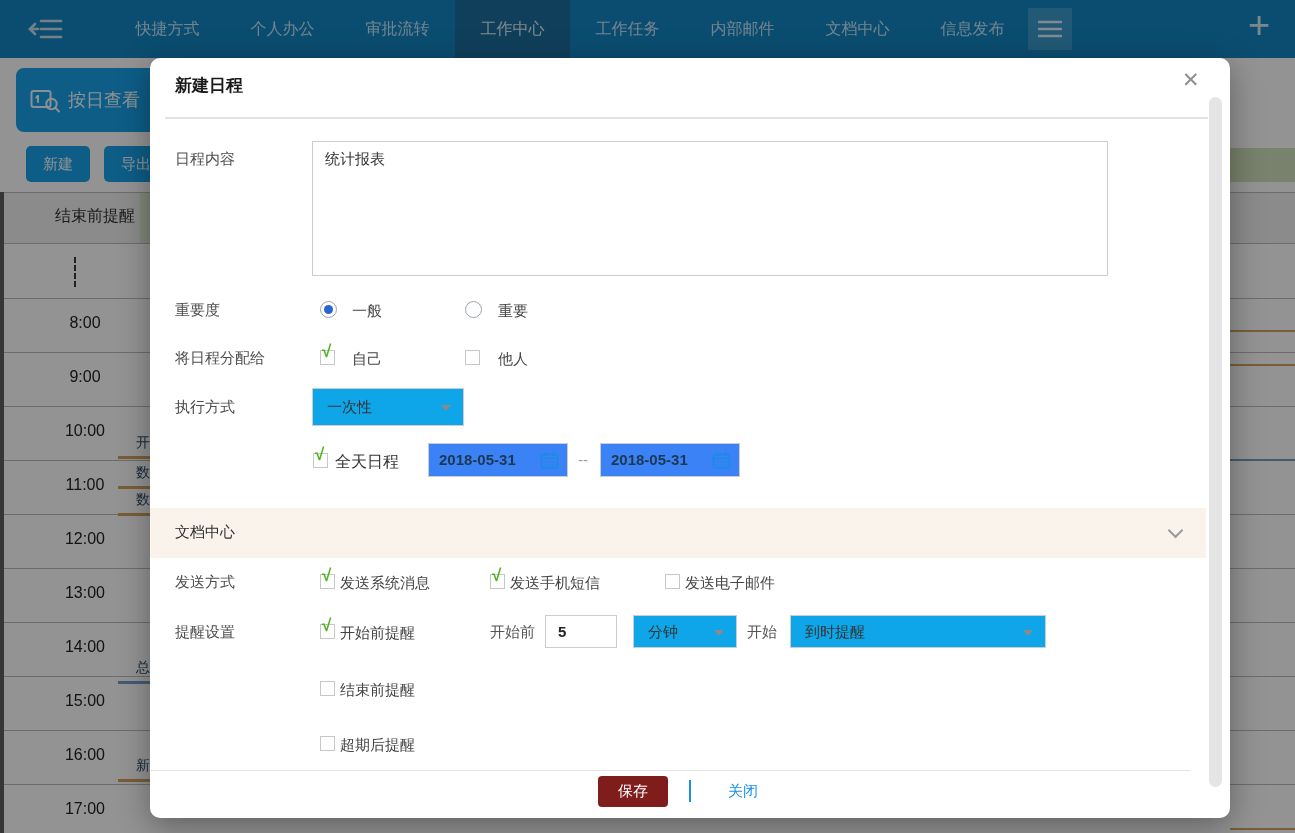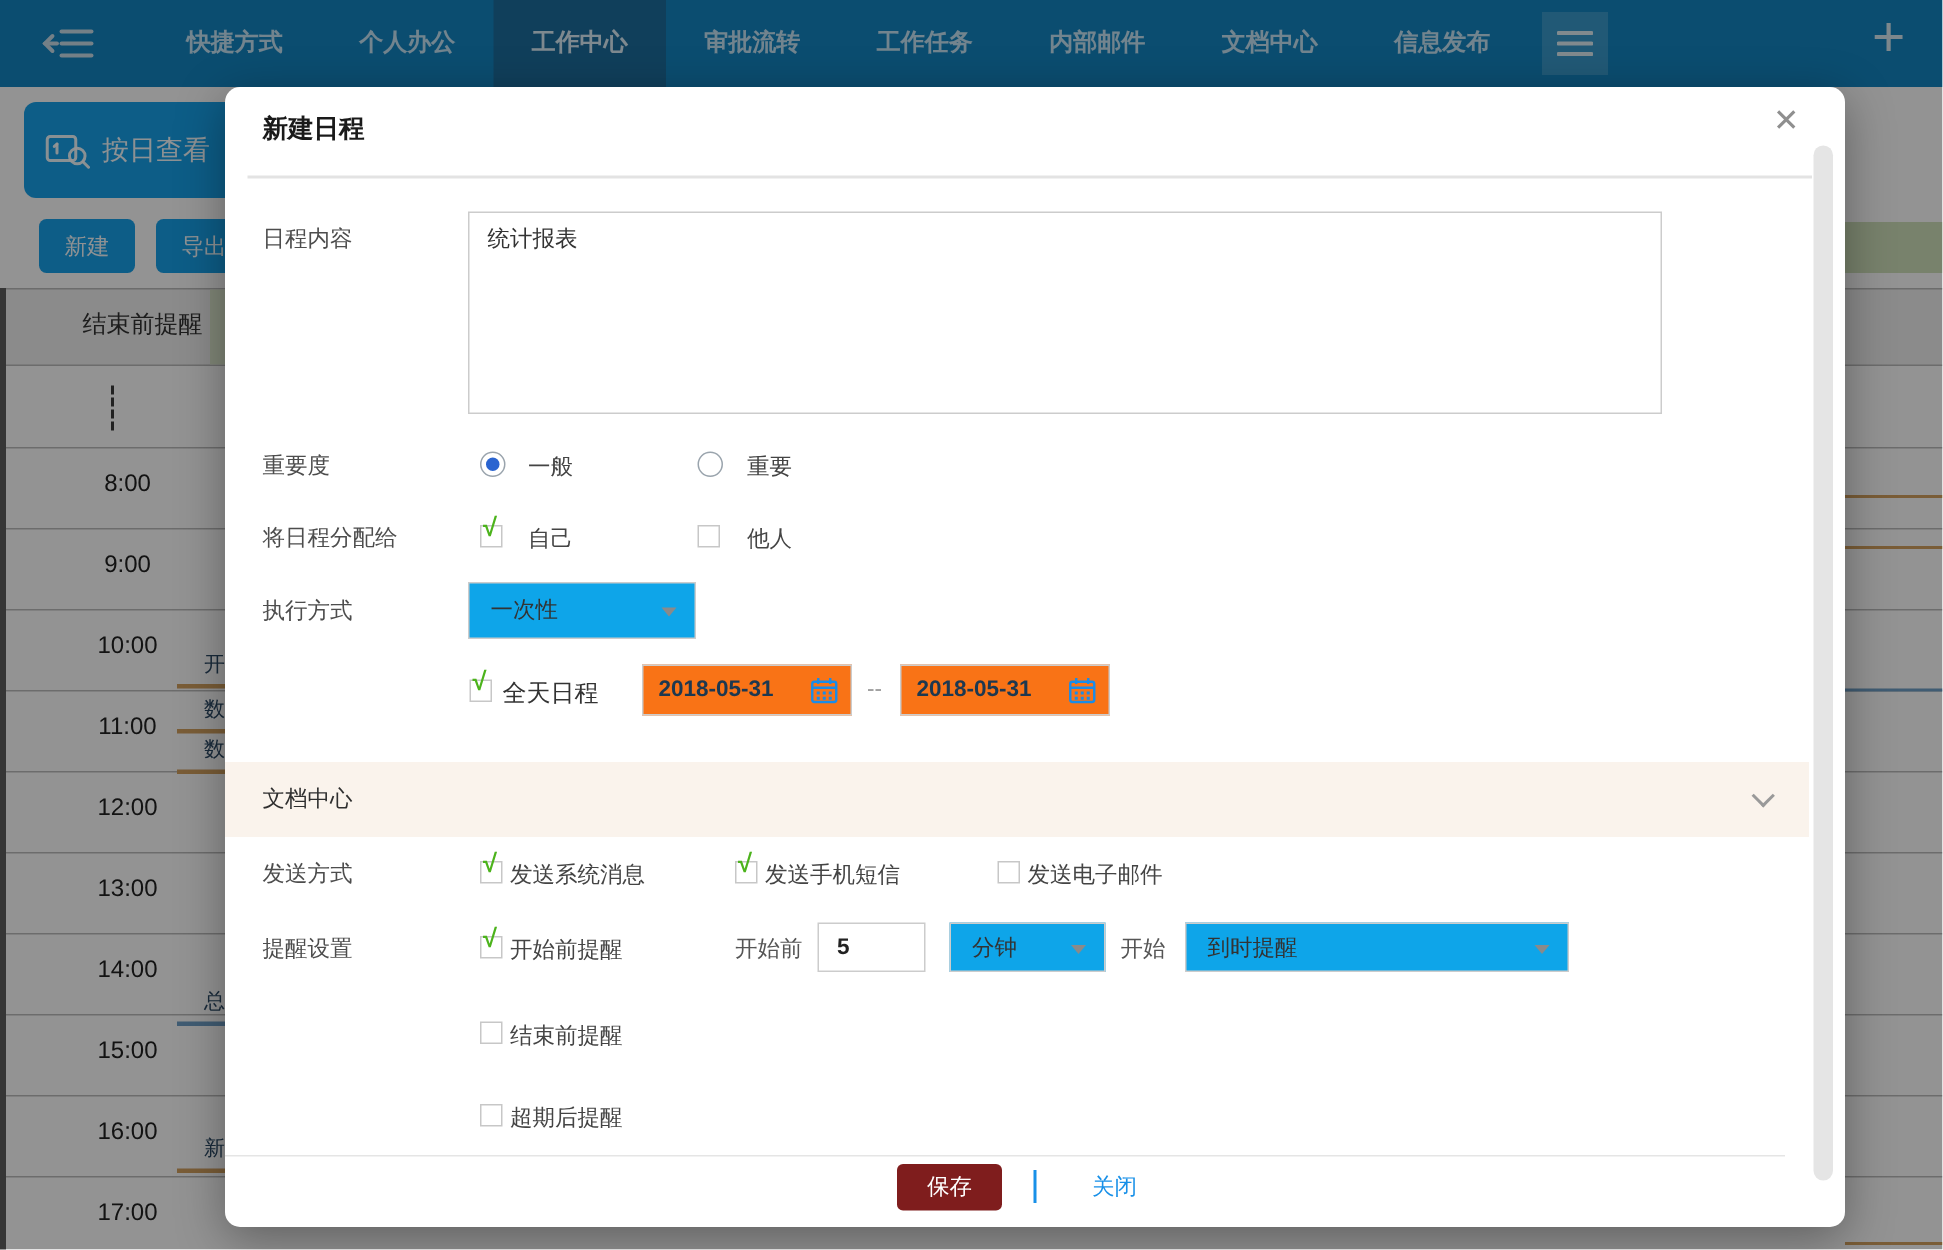--- a/index.html
+++ b/index.html
@@ -3,21 +3,21 @@
 <meta charset="utf-8">
 <style>
   * { margin:0; padding:0; box-sizing:border-box; }
   html,body { width:1295px; height:833px; overflow:hidden; background:#fff;
               font-family:"Liberation Sans","DejaVu Sans",sans-serif; }
   #app { position:relative; width:1295px; height:833px; overflow:hidden; }
 
   
   .navbar { position:absolute; left:0; top:0; width:1295px; height:58px; background:#1486c2; z-index:1; }
   .nav-collapse { position:absolute; left:28px; top:17px; width:36px; height:24px; cursor:pointer; }
-  .nav-items { position:absolute; left:99px; top:0; height:58px; display:flex;font-weight:bold; }
+  .nav-items { position:absolute; left:110px; top:0; height:58px; display:flex; }
   .nav-item { width:115px; height:58px; line-height:58px; text-align:center; font-size:16px;
               color:rgba(235,248,255,.82); cursor:pointer; }
   .nav-item.active { background:#1d6d9e; color:rgba(240,250,255,.9); }
   .nav-burger { position:absolute; left:1028px; top:8px; width:44px; height:42px;
                 background:rgba(255,255,255,.16); display:flex; align-items:center; justify-content:center; cursor:pointer; }
   .nav-plus { position:absolute; left:1248px; top:4px; font-size:38px; font-weight:300; color:#d6e8f2; cursor:pointer; }
 
   
   .page-bg { position:absolute; left:0; top:58px; width:1295px; height:775px; background:#fdfdfd; z-index:1; }
   .btn-blue { background:#18a0e8; color:rgba(255,255,255,.95); border:none; border-radius:6px; cursor:pointer; }
@@ -58,21 +58,21 @@
   .radio { position:absolute; width:17px; height:17px; border-radius:50%; border:1px solid #9aa4ad; background:#fff; }
   .radio.sel::after { content:""; position:absolute; left:3px; top:3px; width:9px; height:9px;
                       border-radius:50%; background:#2a64d0; }
   .cb { position:absolute; width:15px; height:15px; border:1px solid #c7c7c7; background:#fff; }
   .tick { position:absolute; left:1px; top:-9px; font-size:17px; font-weight:600; color:#4cb31c; }
 
   .sel-box { position:absolute; border:1px solid #ccc; background:#0ea5e9; font-size:15px; color:#333; cursor:pointer; }
   .sel-text { position:absolute; left:14px; top:50%; transform:translateY(-50%); }
   .caret { position:absolute; right:12px; top:50%; margin-top:-2px; width:0; height:0;
            border-left:5px solid transparent; border-right:5px solid transparent; border-top:6px solid #8a8a8a; }
-  .date-box { position:absolute; width:140px; height:34px; border:1px solid #ccc; background:#f97316; cursor:pointer; }
+  .date-box { position:absolute; width:140px; height:34px; border:1px solid #ccc; background:#3b82f6; cursor:pointer; }
   .date-text { position:absolute; left:10px; top:7px; font-size:15px; font-weight:600; color:#1d3850; }
   .date-ico { position:absolute; right:8px; top:7px; }
   .num-input { position:absolute; width:72px; height:33px; border:1px solid #ccc; font-size:15px; font-weight:bold;
                color:#222; padding-left:12px; outline:none; font-family:inherit; }
 
   .advanced { position:absolute; left:0; top:450px; width:1056px; height:50px; background:#faf3ec; cursor:pointer; }
   .advanced .adv-lbl { position:absolute; left:25px; top:15px; font-size:15px; color:#2f2f2f; }
   .chev { position:absolute; left:1020px; top:17px; width:11px; height:11px;
           border-left:2px solid #999; border-bottom:2px solid #999; transform:rotate(-45deg); }
 
@@ -94,22 +94,22 @@
         <line x1="13" y1="4" x2="33" y2="4"></line>
           <line x1="13" y1="12" x2="33" y2="12"></line>
           <line x1="13" y1="20" x2="33" y2="20"></line>
         <line x1="2" y1="12" x2="10" y2="12"></line>
       </g>
       <polyline points="7,7 2,12 7,17" fill="none" stroke="#c9dde8" stroke-width="2.6" stroke-linecap="round"></polyline>
     </svg>
     <div class="nav-items">
       <div class="nav-item">快捷方式</div>
       <div class="nav-item">个人办公</div>
+      <div class="nav-item">审批流转</div>
       <div class="nav-item active">工作中心</div>
-      <div class="nav-item">审批流转</div>
       <div class="nav-item">工作任务</div>
       <div class="nav-item">内部邮件</div>
       <div class="nav-item">文档中心</div>
       <div class="nav-item">信息发布</div>
     </div>
     <div class="nav-burger">
       <svg width="24" height="18" viewBox="0 0 24 18">
         <g stroke="#dfeef5" stroke-width="2.6" stroke-linecap="round">
           <line x1="1" y1="2" x2="23" y2="2"></line>
             <line x1="1" y1="9" x2="23" y2="9"></line>

